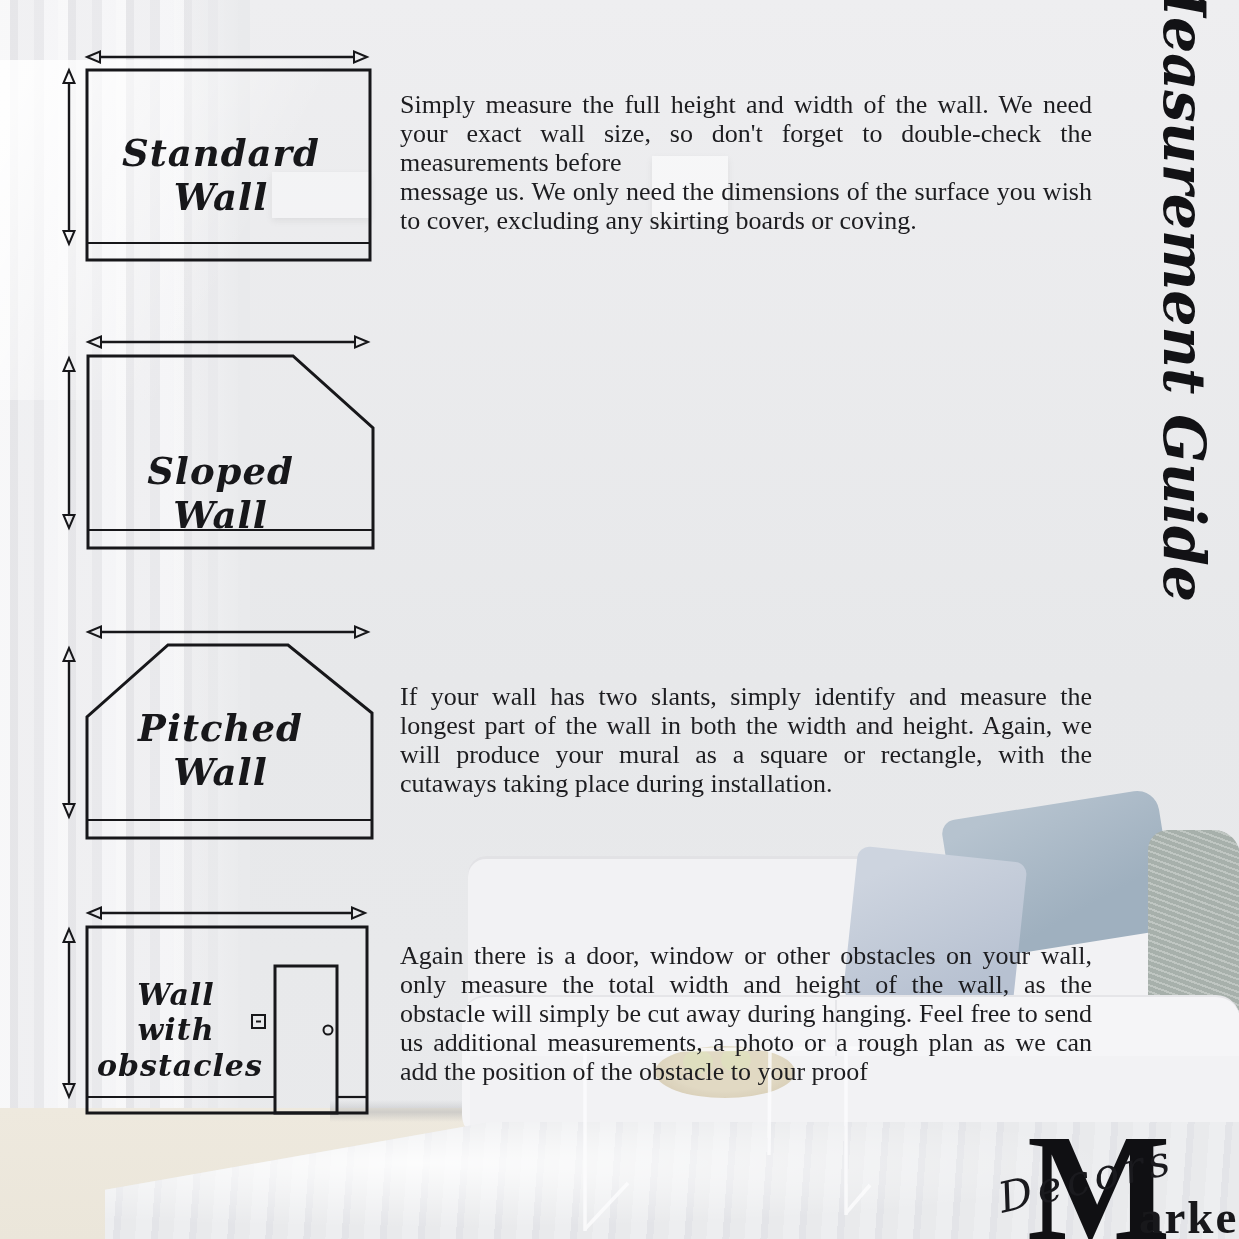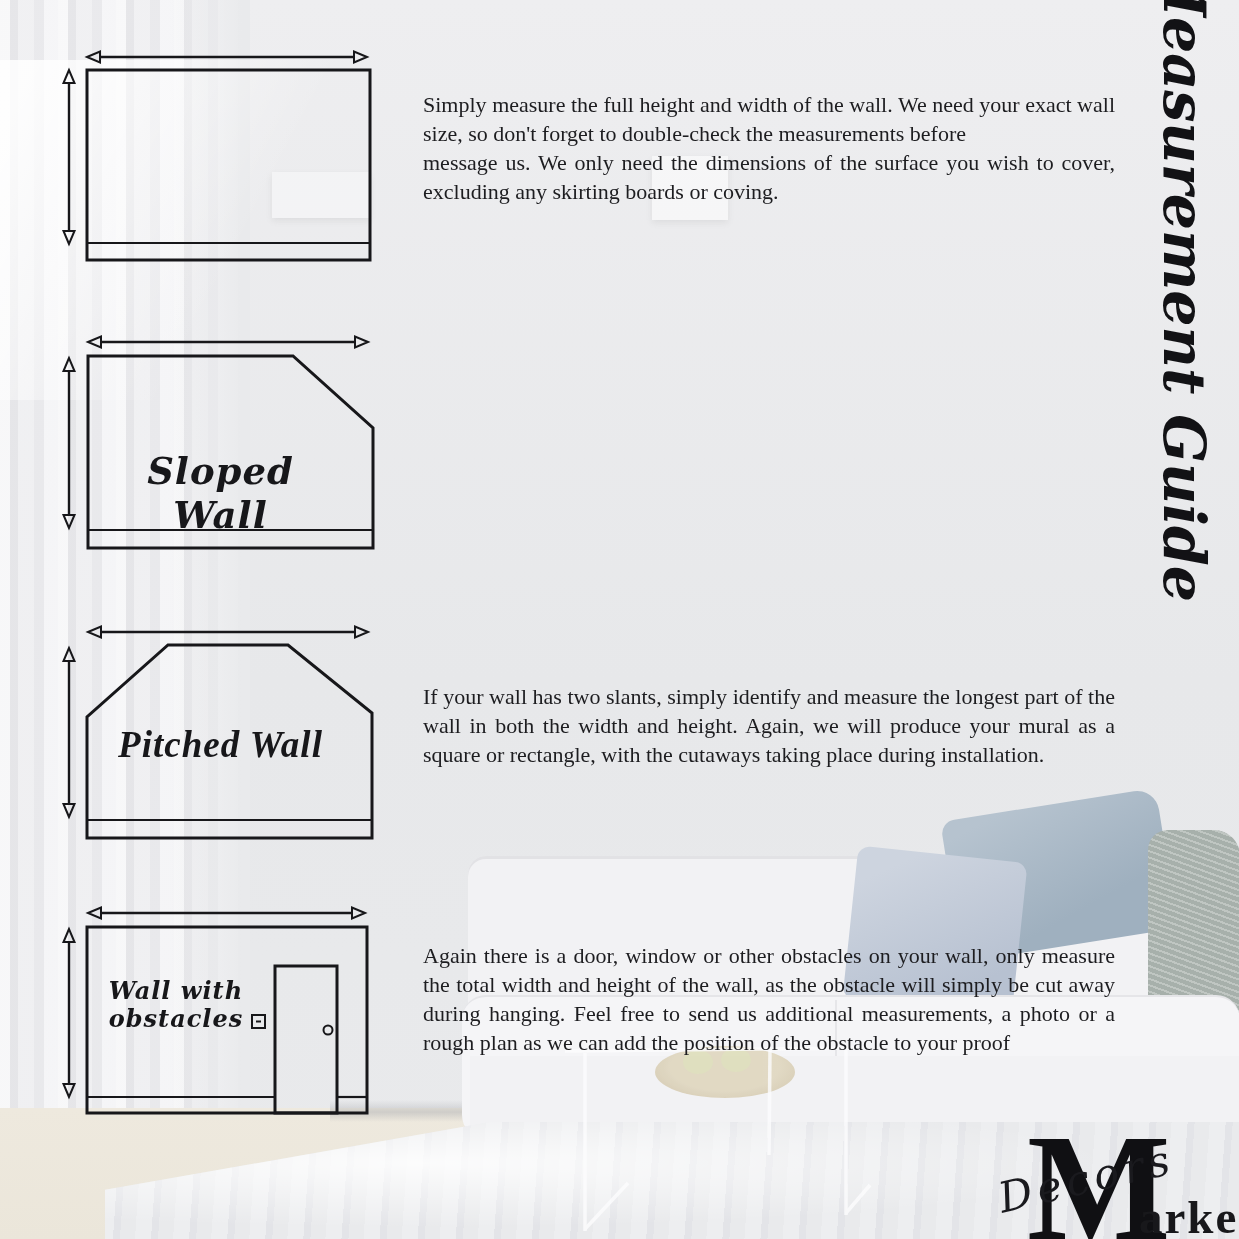--- a/index.html
+++ b/index.html
@@ -52,22 +52,22 @@
   .coffee-table{position:absolute;left:540px;top:1035px;}
   
   .diagram{position:absolute;}
   .wall-label{
     position:absolute;text-align:center;
     font-family:"DejaVu Serif","Liberation Serif",serif;font-style:italic;font-weight:700;
     color:#17171a;letter-spacing:1px;
   }
   
   .para{
-    position:absolute;left:423px;width:692px;
-    font-size:22px;line-height:29px;text-align:justify;white-space:pre-line;color:#1d1d20;
+    position:absolute;left:400px;width:692px;
+    font-size:26px;line-height:29px;text-align:justify;white-space:pre-line;color:#1d1d20;
   }
   
   .v-title{
     position:absolute;left:915px;top:222px;width:540px;height:112px;
     transform:rotate(90deg);display:flex;align-items:center;justify-content:center;
     font-family:"DejaVu Serif","Liberation Serif",serif;font-style:italic;font-weight:700;
     font-size:57px;color:#121215;white-space:nowrap;
   }
   
   .logo{position:absolute;left:1003px;top:1124px;width:236px;height:115px;}
@@ -124,20 +124,21 @@
       <polygon class="ln" points="309,9 296,3.5 296,14.5" stroke-width="2"></polygon>
     </g>
     <g>
       <line class="ln" x1="11" y1="35" x2="11" y2="183" stroke-width="2.4"></line>
       <polygon class="ln" points="11,22 5.5,35 16.5,35" stroke-width="2"></polygon>
       <polygon class="ln" points="11,196 5.5,183 16.5,183" stroke-width="2"></polygon>
     </g>
     <rect class="ln" x="29" y="22" width="283" height="190" stroke-width="3"></rect>
     <line class="ln" x1="29" y1="195" x2="312" y2="195" stroke-width="2.2"></line>
   </svg>
+  <div class="wall-label" style="left:96px;top:131px;width:250px;font-size:37px;">Standard Wall</div>
 
   <svg class="diagram" style="left:58px;top:332px;" width="318" height="220" viewBox="0 0 318 220">
     <g>
       <line class="ln" x1="43" y1="10" x2="297" y2="10" stroke-width="2.4"></line>
       <polygon class="ln" points="30,10 43,4.5 43,15.5" stroke-width="2"></polygon>
       <polygon class="ln" points="310,10 297,4.5 297,15.5" stroke-width="2"></polygon>
     </g>
     <g>
       <line class="ln" x1="11" y1="39" x2="11" y2="183" stroke-width="2.4"></line>
       <polygon class="ln" points="11,26 5.5,39 16.5,39" stroke-width="2"></polygon>
@@ -155,42 +156,42 @@
       <polygon class="ln" points="310,10 297,4.5 297,15.5" stroke-width="2"></polygon>
     </g>
     <g>
       <line class="ln" x1="11" y1="39" x2="11" y2="182" stroke-width="2.4"></line>
       <polygon class="ln" points="11,26 5.5,39 16.5,39" stroke-width="2"></polygon>
       <polygon class="ln" points="11,195 5.5,182 16.5,182" stroke-width="2"></polygon>
     </g>
     <polygon class="ln" points="110,23 230,23 314,91 314,216 29,216 29,95" stroke-width="3"></polygon>
     <line class="ln" x1="29" y1="198" x2="314" y2="198" stroke-width="2.2"></line>
   </svg>
-  <div class="wall-label" style="left:98px;top:723px;width:245px;font-size:37px;font-family:Liberation Serif, serif;">Pitched Wall</div>
+  <div class="wall-label" style="left:98px;top:706px;width:245px;font-size:37px;">Pitched Wall</div>
 
   <svg class="diagram" style="left:58px;top:903px;" width="318" height="215" viewBox="0 0 318 215">
     <g>
       <line class="ln" x1="43" y1="10" x2="294" y2="10" stroke-width="2.4"></line>
       <polygon class="ln" points="30,10 43,4.5 43,15.5" stroke-width="2"></polygon>
       <polygon class="ln" points="307,10 294,4.5 294,15.5" stroke-width="2"></polygon>
     </g>
     <g>
       <line class="ln" x1="11" y1="39" x2="11" y2="181" stroke-width="2.4"></line>
       <polygon class="ln" points="11,26 5.5,39 16.5,39" stroke-width="2"></polygon>
       <polygon class="ln" points="11,194 5.5,181 16.5,181" stroke-width="2"></polygon>
     </g>
     <rect class="ln" x="29" y="24" width="280" height="186" stroke-width="3"></rect>
     <line class="ln" x1="29" y1="194" x2="217" y2="194" stroke-width="2.2"></line>
     <line class="ln" x1="279" y1="194" x2="309" y2="194" stroke-width="2.2"></line>
     <rect class="ln" x="217" y="63" width="62" height="147" stroke-width="3"></rect>
     <circle class="ln" cx="270" cy="127" r="4.5" stroke-width="2"></circle>
     <rect class="ln" x="194" y="112" width="13" height="13" stroke-width="2"></rect>
     <line class="ln" x1="198" y1="118.5" x2="203" y2="118.5" stroke-width="2"></line>
   </svg>
-  <div class="wall-label" style="left:97px;top:977px;width:158px;font-size:24px;line-height:1.18;">Wall with obstacles</div>
+  <div class="wall-label" style="left:97px;top:977px;width:158px;font-size:30px;line-height:1.18;">Wall with obstacles</div>
 
   <div class="para" style="top:90px;">Simply measure the full height and width of the wall. We need your exact wall size, so don't forget to double-check the measurements before
 message us. We only need the dimensions of the surface you wish to cover, excluding any skirting boards or coving.</div>
   <div class="para" style="top:682px;">If your wall has two slants, simply identify and measure the longest part of the wall in both the width and height. Again, we will produce your mural as a square or rectangle, with the cutaways taking place during installation.</div>
   <div class="para" style="top:941px;">Again there is a door, window or other obstacles on your wall, only measure the total width and height of the wall, as the obstacle will simply be cut away during hanging. Feel free to send us additional measurements, a photo or a rough plan as we can add the position of the obstacle to your proof</div>
 
   <div class="v-title">Measurement Guide</div>
 
   <div class="logo">
     <div class="logo-m">M</div>

